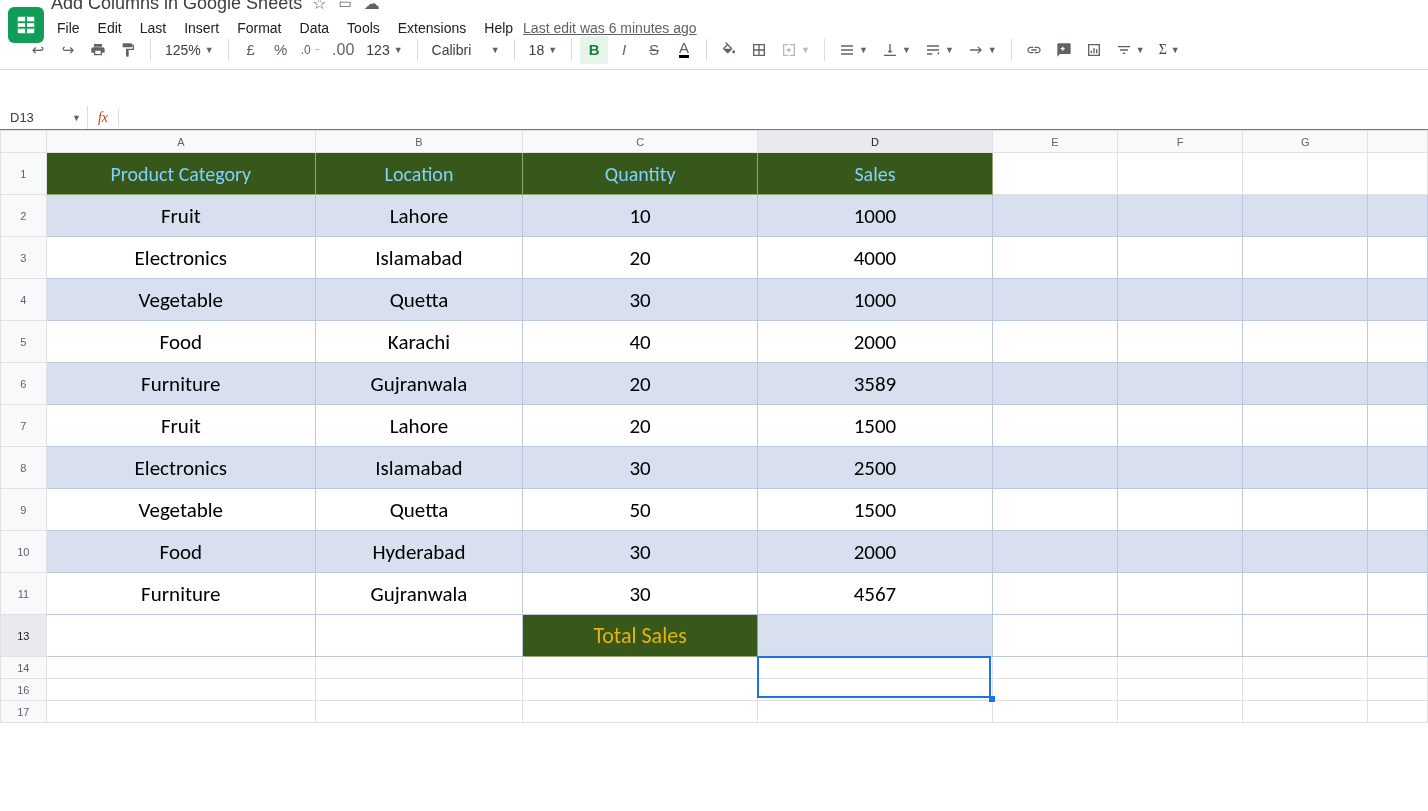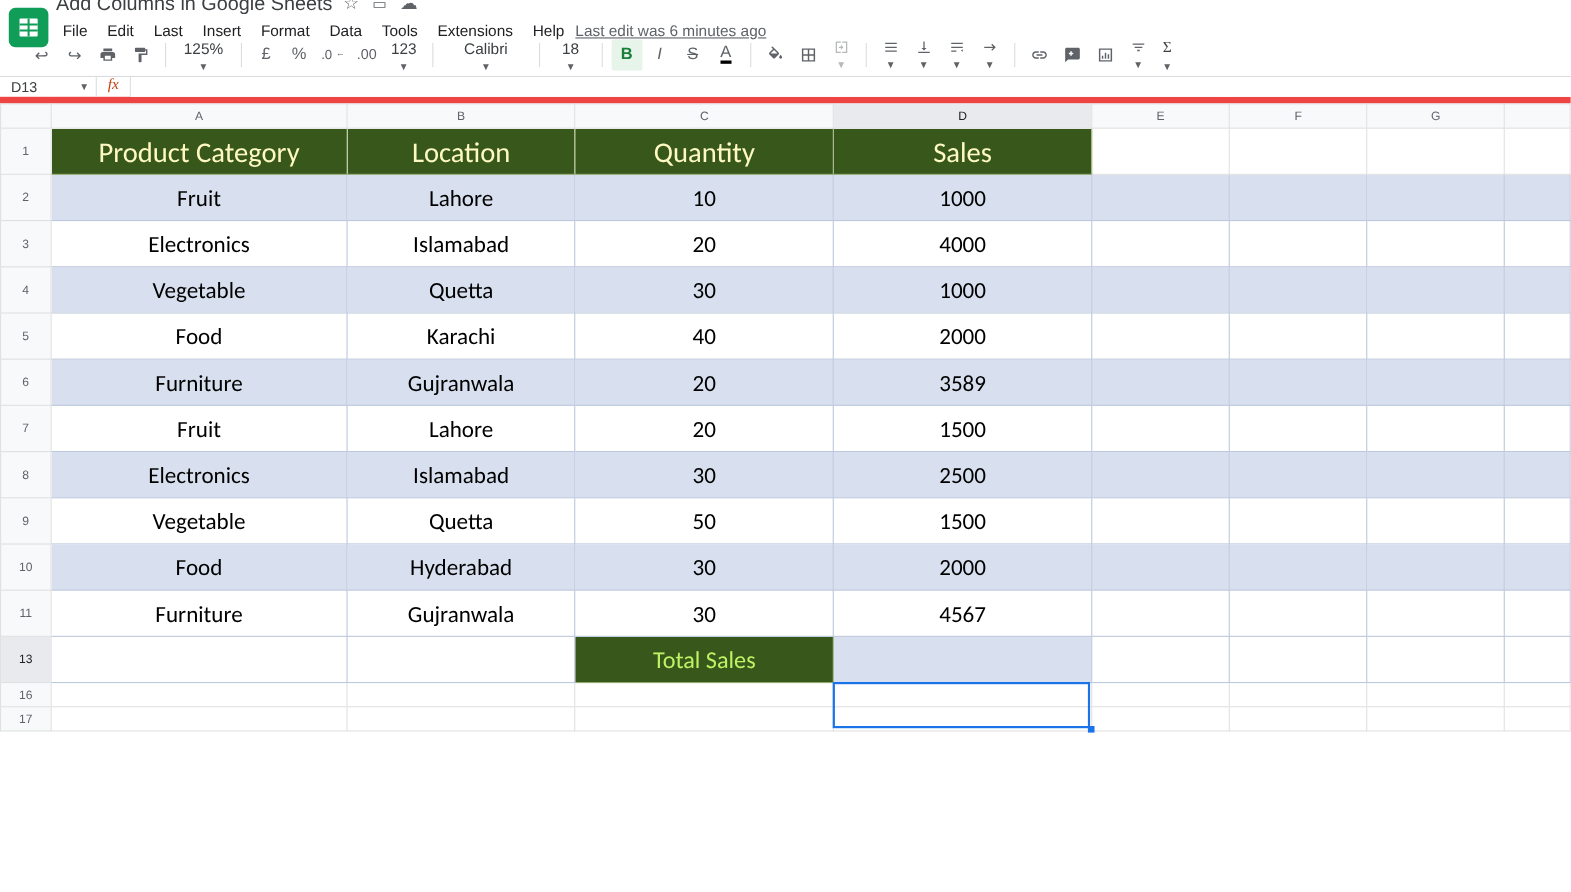--- a/index.html
+++ b/index.html
@@ -75,34 +75,35 @@
     cursor:pointer;
     font-size:15px;
     position:relative;
   }
   .tbtn.active { background:#e6f4ea; color:#188038;}
   .tsep { width:1px;height:22px;background:#dadce0;margin:0 6px;}
   .tdrop {
     display:flex;align-items:center;gap:4px;
     height:28px;padding:0 6px;
     border-radius:2px;cursor:pointer;
-    font-size:14px;color:#3c4043;flex-direction:column;
+    font-size:14px;color:#3c4043;
   }
   .caret{font-size:9px;color:#5f6368;}
   .font-box{min-width:80px;justify-content:space-between;}
   .size-box{min-width:40px;justify-content:space-between;}
   .zoom-box{min-width:52px;justify-content:space-between;}
   .underline-a{border-bottom:3px solid #000;padding-bottom:1px;line-height:12px;}
 
   
   .fxrow {
-    display:flex;
+    display:flex;align-items:center;
     height:24px;
-    border-bottom:6px solid #ef4444;
+    border-bottom:1px solid #ef4444;
     font-size:13px;
+    margin-top:36px;
   }
   .name-box{
     width:88px;height:100%;
     display:flex;align-items:center;justify-content:space-between;
     padding:0 6px 0 10px;
     border-right:1px solid #dadce0;
     color:#3c4043;
     font-size:13px;
   }
   .fx-label{
@@ -166,33 +167,33 @@
     font-size:21px;
     text-align:center;
     vertical-align:middle;
     font-family: Calibri, Arial, sans-serif;
     color:#000;
     overflow:hidden;
     white-space:nowrap;
   }
   .hdr-cell{
     background:#38571a;
-    color:#fef9c3;
+    color:#7dd3fc;
     font-weight:700;
     font-style:normal;
     border:1px solid #8fa971 !important;
-    font-size:26px;
+    font-size:20px;
     font-family: Calibri, Arial, sans-serif;
   }
   .band{ background:#d8e0ef; }
   .band td.cell{ border:1px solid #bcc8dd;}
   tr.data-row td.cell{ border:1px solid #bcc8dd;}
 
   .total-cell{
-    background:#38571a;color:#bef264;font-weight:700;
+    background:#38571a;color:#eab308;font-weight:700;
     font-size:22px;
     border:1px solid #8fa971 !important;
   }
 
   
   .sel-cell{
     position:relative;
   }
   .sel-overlay{
     position:absolute;
@@ -261,21 +262,21 @@
       <span>125%</span>
       <span class="caret">▼</span>
     </div>
   <div class="tsep"></div>
   <div class="tbtn">£</div>
   <div class="tbtn">%</div>
   <div class="tbtn" style="font-size:12px;">
       <span style="text-decoration:none;">.0&nbsp;</span>
       <span style="font-size:8px;position:relative;top:-1px;">←</span>
     </div>
-  <div class="tbtn" style="font-size:13px;">
+  <div class="tbtn" style="font-size:16px;">
       <span>.00</span>
     </div>
   <div class="tdrop">
       <span>123</span>
       <span class="caret">▼</span>
     </div>
   <div class="tsep"></div>
   <div class="tdrop font-box">
       <span>Calibri</span>
       <span class="caret">▼</span>
@@ -534,20 +535,31 @@
     <td class="cell"></td>
     <td class="cell total-cell">Total Sales</td>
     <td class="cell band sel-cell" id="selcell"></td>
     <td class="cell"></td>
           <td class="cell"></td>
           <td class="cell"></td>
           <td class="cell"></td>
   </tr>
 
   <tr class="empty-row">
+          <th class="rowhdr">14</th>
+          <td class="cell"></td>
+          <td class="cell"></td>
+          <td class="cell"></td>
+          <td class="cell"></td>
+          <td class="cell"></td>
+          <td class="cell"></td>
+          <td class="cell"></td>
+          <td class="cell"></td>
+        </tr>
+  <tr class="empty-row">
           <th class="rowhdr">16</th>
           <td class="cell"></td>
           <td class="cell"></td>
           <td class="cell"></td>
           <td class="cell"></td>
           <td class="cell"></td>
           <td class="cell"></td>
           <td class="cell"></td>
           <td class="cell"></td>
         </tr>

